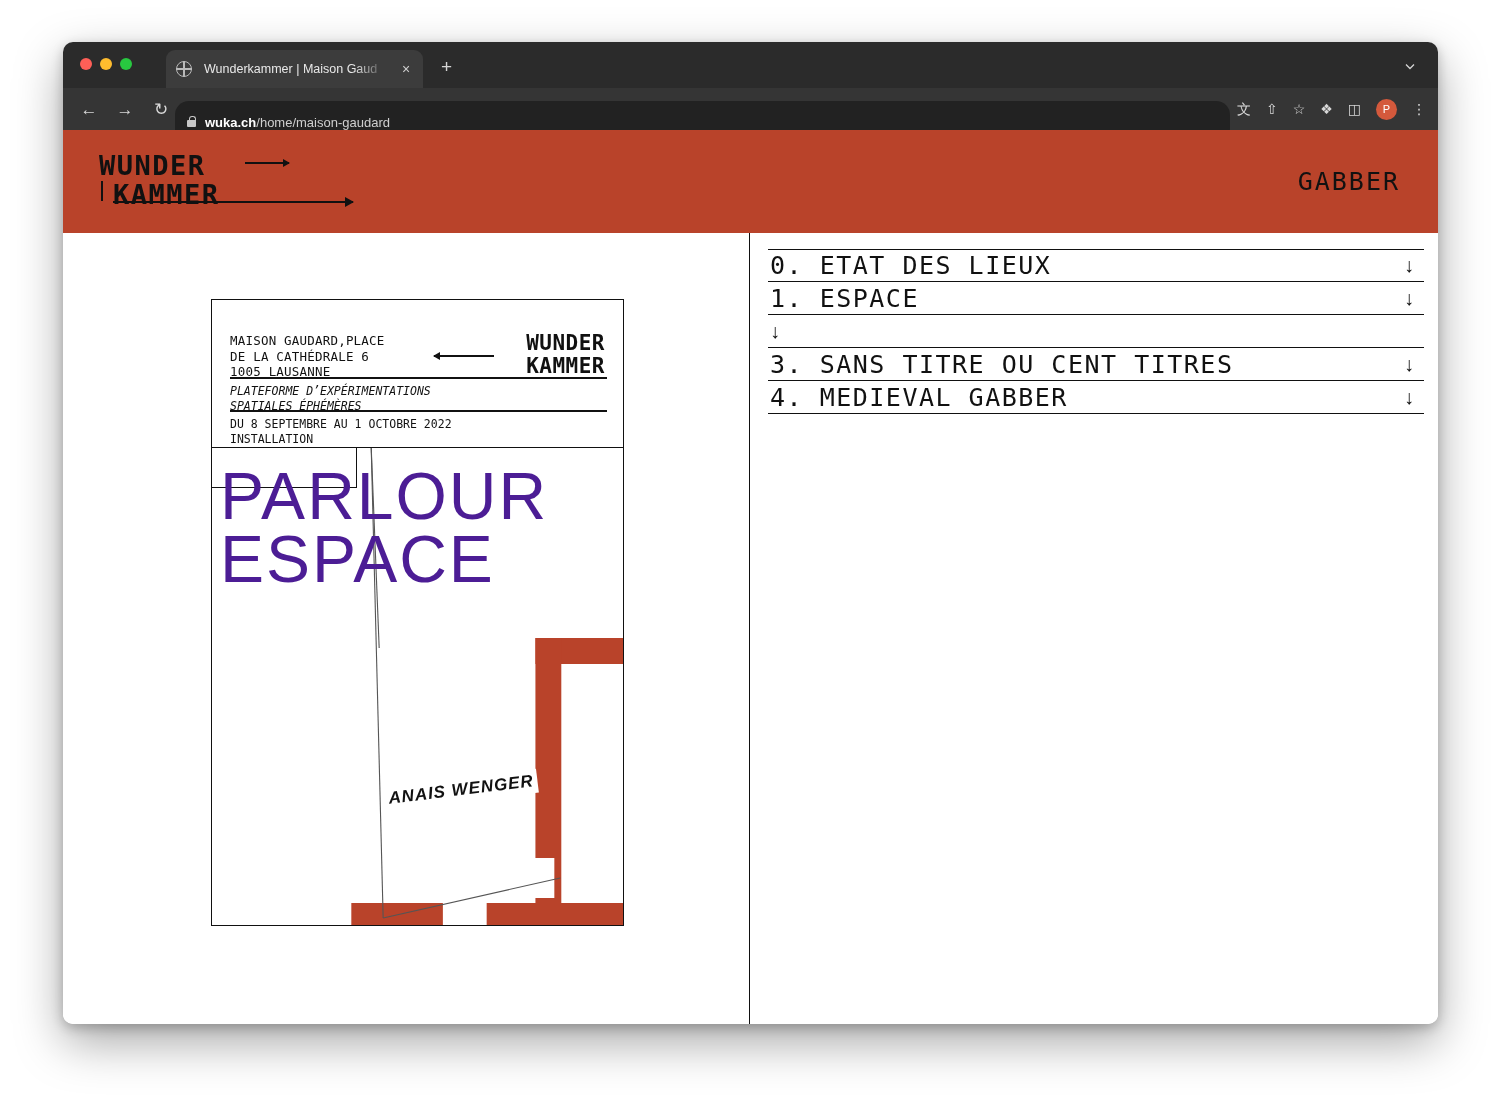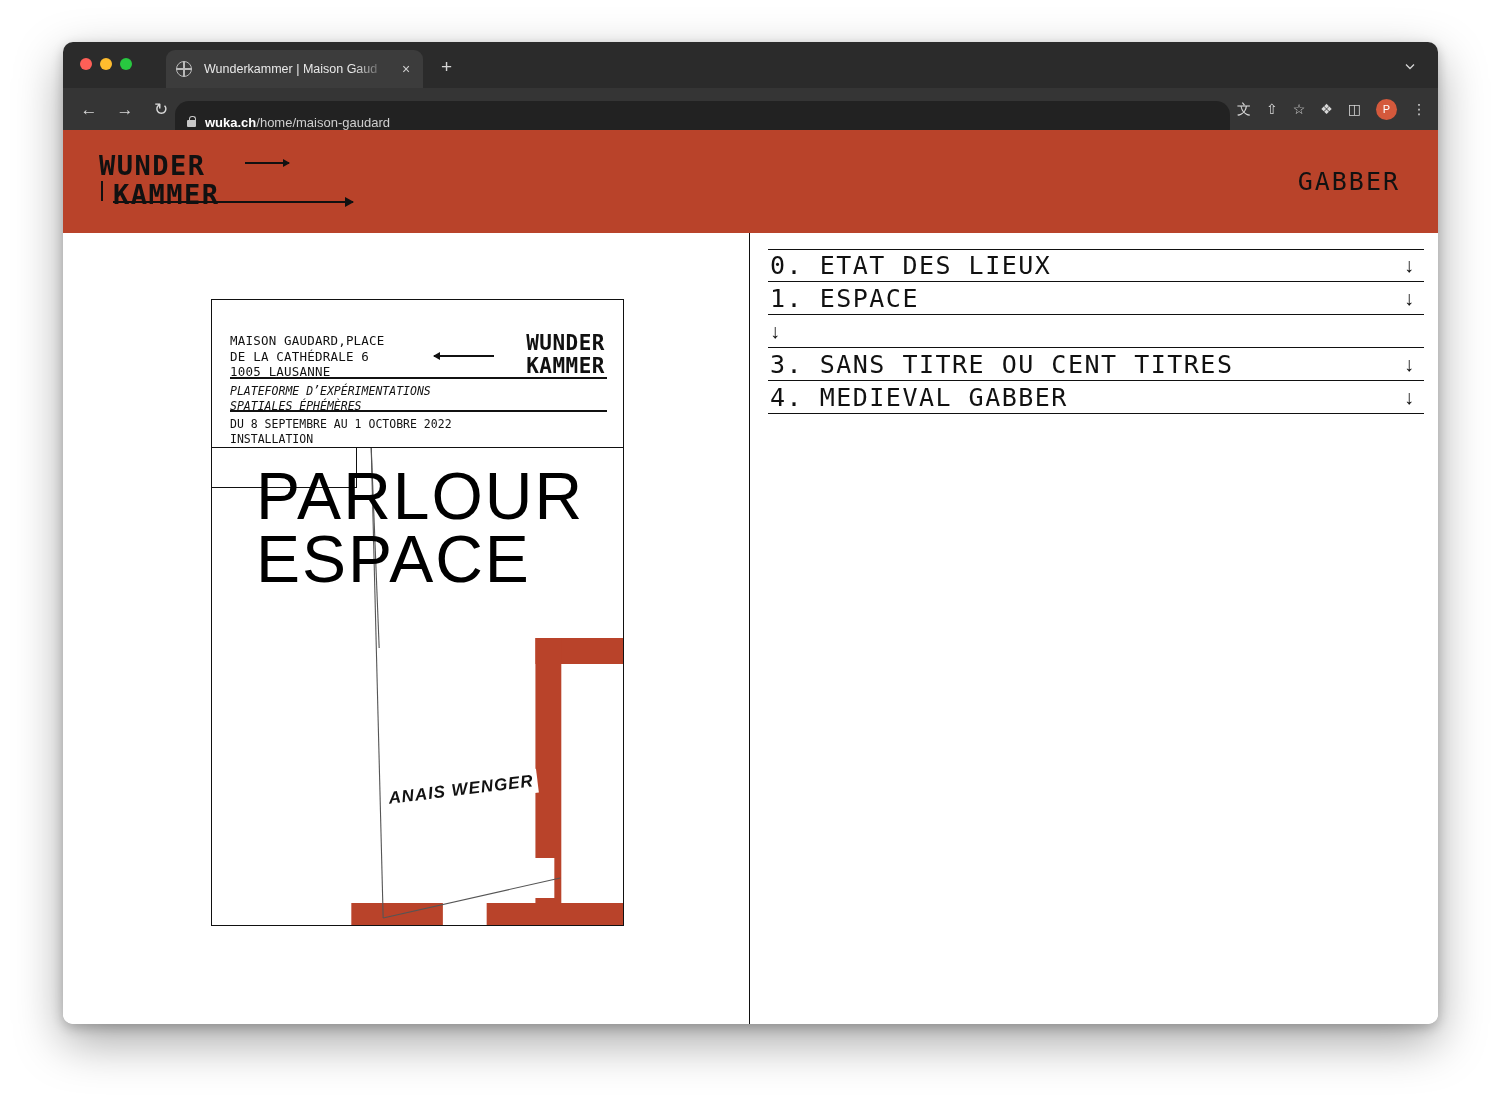--- a/index.html
+++ b/index.html
@@ -243,23 +243,22 @@
     border-right: 1.2px solid #111;
     border-bottom: 1.2px solid #111;
   }
   .poster-title {
     position: absolute; left: 8px; top: 165px;
     font-family: "Liberation Sans", sans-serif;
     font-weight: 300;
     font-size: 66px;
     line-height: 0.95;
     letter-spacing: 2px;
-    color: #000000;
+    color: #4c1d95;
     z-index: 4;
-    margin-left: 36px;
   }
   .poster-artist {
     position: absolute; left: 172px; top: 478px;
     transform: rotate(-7deg);
     font-family: "Liberation Sans", sans-serif;
     font-weight: 700; font-style: italic;
     font-size: 17px; letter-spacing: 1px;
     color: #111; z-index: 5;
     background: #fff; padding: 2px 4px;
   }

